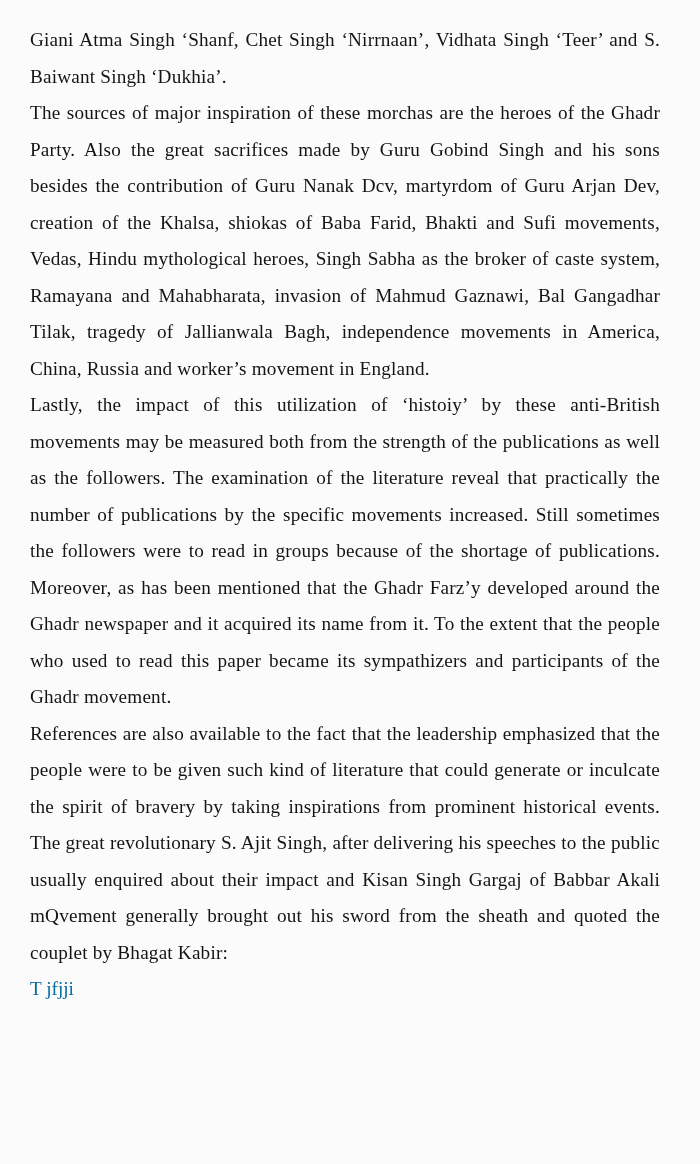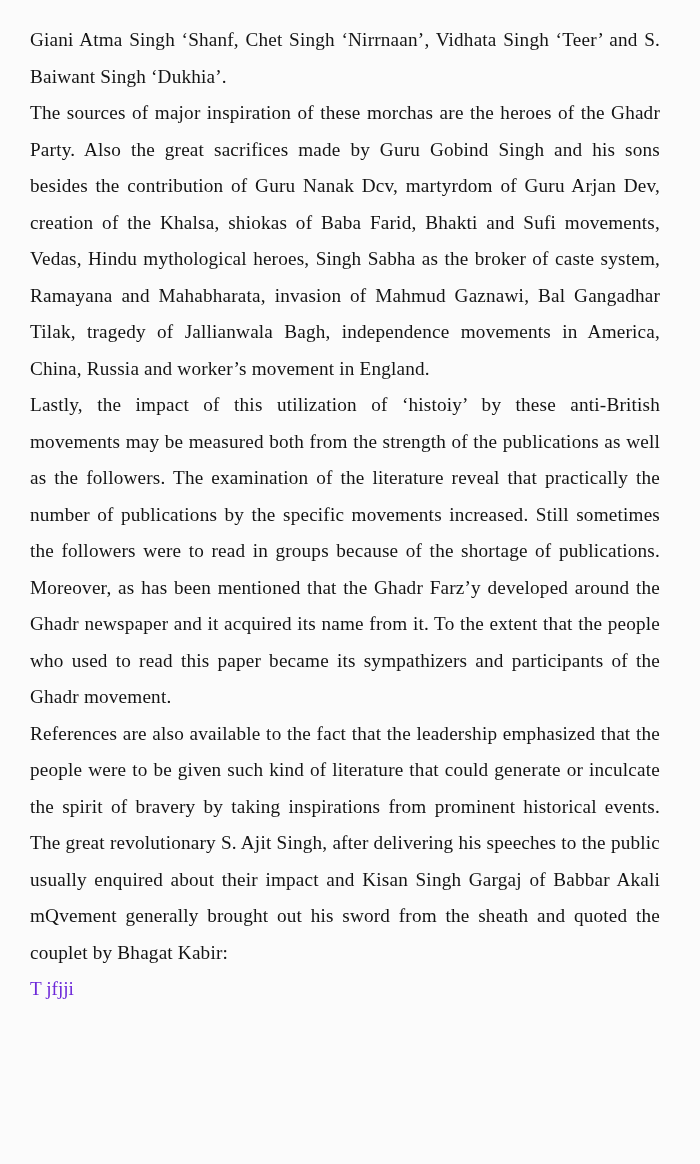--- a/index.html
+++ b/index.html
@@ -43,21 +43,21 @@
     -webkit-font-smoothing: antialiased;
   }
 
   
   .script-line {
     margin: 0;
     padding: 0;
     text-align: left;
     font-size: 19.2px;
     line-height: 36.5px;
-    color: #6d28d9;
+    color: #0369a1;
   }
 </style>
 </head>
 <body>
 
 <div id="page">
   <div id="text-column">
 
     <p class="para">Giani Atma Singh ‘Shanf, Chet Singh ‘Nirrnaan’, Vidhata Singh ‘Teer’ and S. Baiwant Singh ‘Dukhia’.</p>
 

